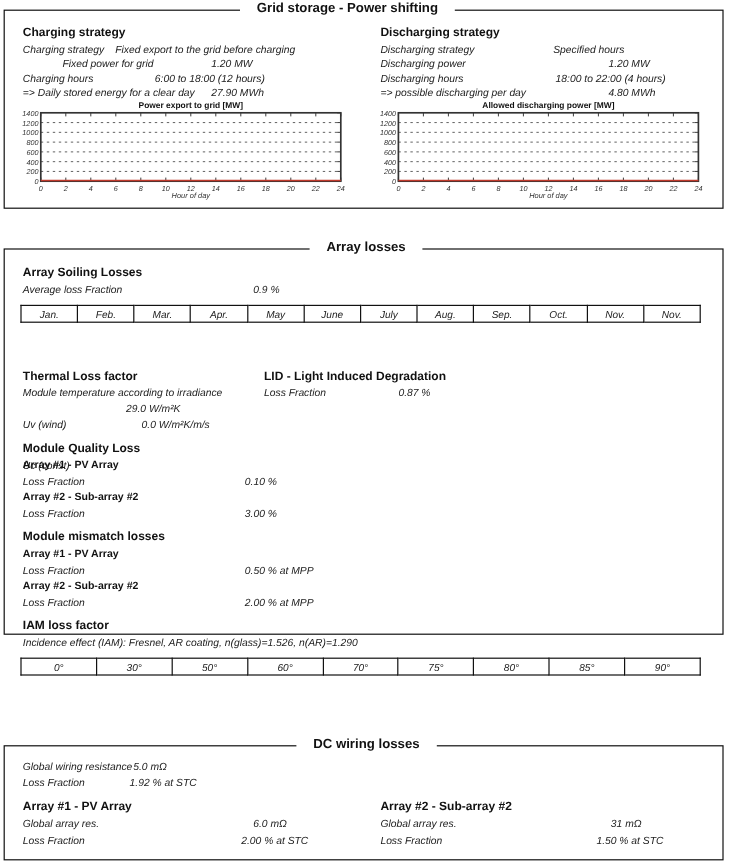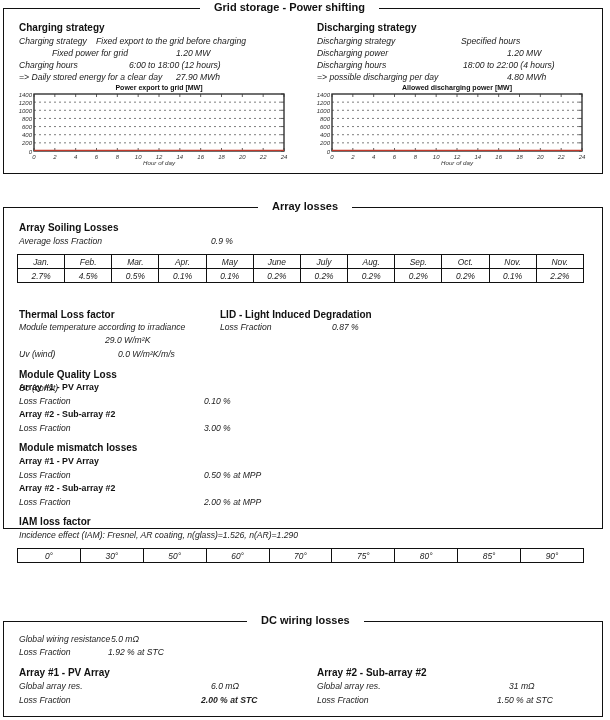--- a/index.html
+++ b/index.html
@@ -195,34 +195,20 @@
           <td>Apr.</td>
           <td>May</td>
           <td>June</td>
           <td>July</td>
           <td>Aug.</td>
           <td>Sep.</td>
           <td>Oct.</td>
           <td>Nov.</td>
           <td>Nov.</td>
         </tr>
-    <tr id="soiling-values">
-          <td>2.7%</td>
-          <td>4.5%</td>
-          <td>0.5%</td>
-          <td>0.1%</td>
-          <td>0.1%</td>
-          <td>0.2%</td>
-          <td>0.2%</td>
-          <td>0.2%</td>
-          <td>0.2%</td>
-          <td>0.2%</td>
-          <td>0.1%</td>
-          <td>2.2%</td>
-        </tr>
   </tbody>
     </table>
 
   <div class="abs h" style="left:15px; top:101px;">Thermal Loss factor</div>
   <div class="abs i" style="left:15px; top:114px;">Module temperature according to irradiance</div>
   <div class="abs i" style="left:15px; top:127px;margin-top:48px;">Uc (const)</div>
   <div class="abs i" style="left:101px; top:127px;">29.0 W/m²K</div>
   <div class="abs i" style="left:15px; top:141px;">Uv (wind)</div>
   <div class="abs i" style="left:114px; top:141px;">0.0 W/m²K/m/s</div>
 
@@ -271,20 +257,20 @@
 
   <div class="abs i" style="left:15px; top:12px;">Global wiring resistance</div>
   <div class="abs i" style="left:107px; top:12px;">5.0 mΩ</div>
   <div class="abs i" style="left:15px; top:25px;">Loss Fraction</div>
   <div class="abs i" style="left:104px; top:25px;">1.92 % at STC</div>
 
   <div class="abs h" style="left:15px; top:45px;">Array #1 - PV Array</div>
   <div class="abs i" style="left:15px; top:59px;">Global array res.</div>
   <div class="abs i" style="left:207px; top:59px;">6.0 mΩ</div>
   <div class="abs i" style="left:15px; top:73px;">Loss Fraction</div>
-  <div class="abs i" style="left:197px; top:73px;font-weight:bold;">2.00 % at STC</div>
+  <div class="abs i" style="left:197px; top:73px;">2.00 % at STC</div>
 
   <div class="abs h" style="left:313px; top:45px;">Array #2 - Sub-array #2</div>
   <div class="abs i" style="left:313px; top:59px;">Global array res.</div>
   <div class="abs i" style="left:505px; top:59px;">31 mΩ</div>
   <div class="abs i" style="left:313px; top:73px;">Loss Fraction</div>
   <div class="abs i" style="left:493px; top:73px;">1.50 % at STC</div>
 </div>
 
 </body></html>

